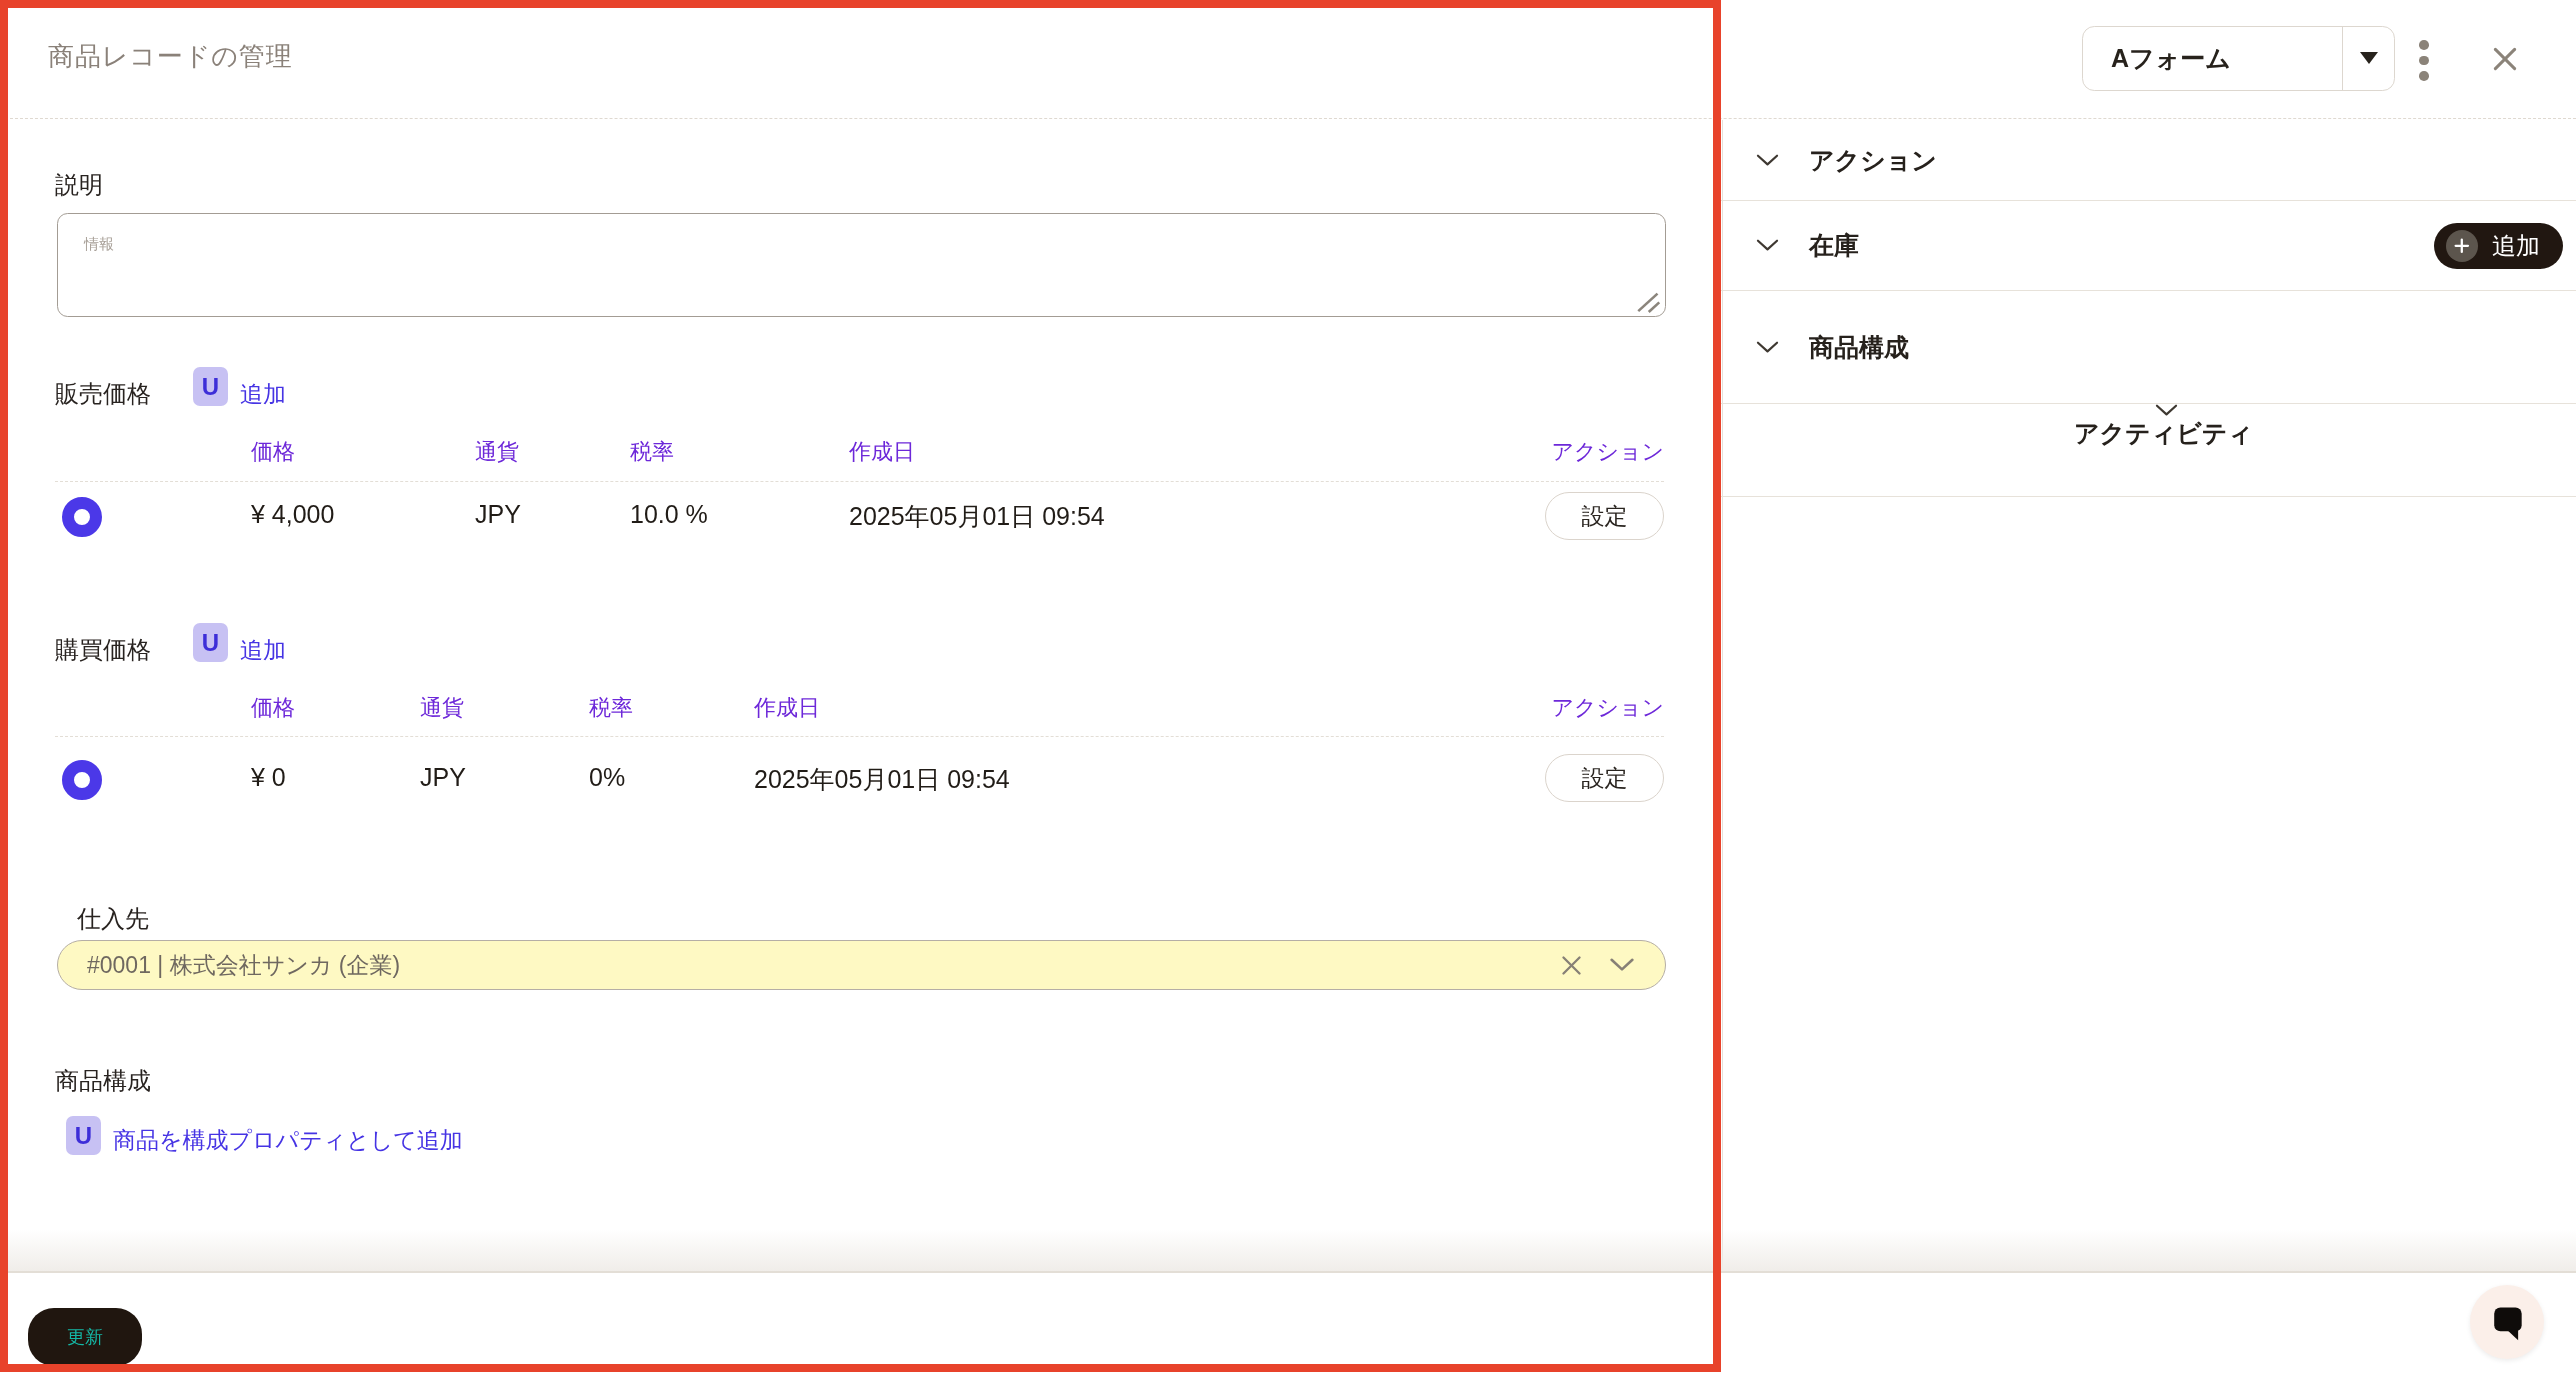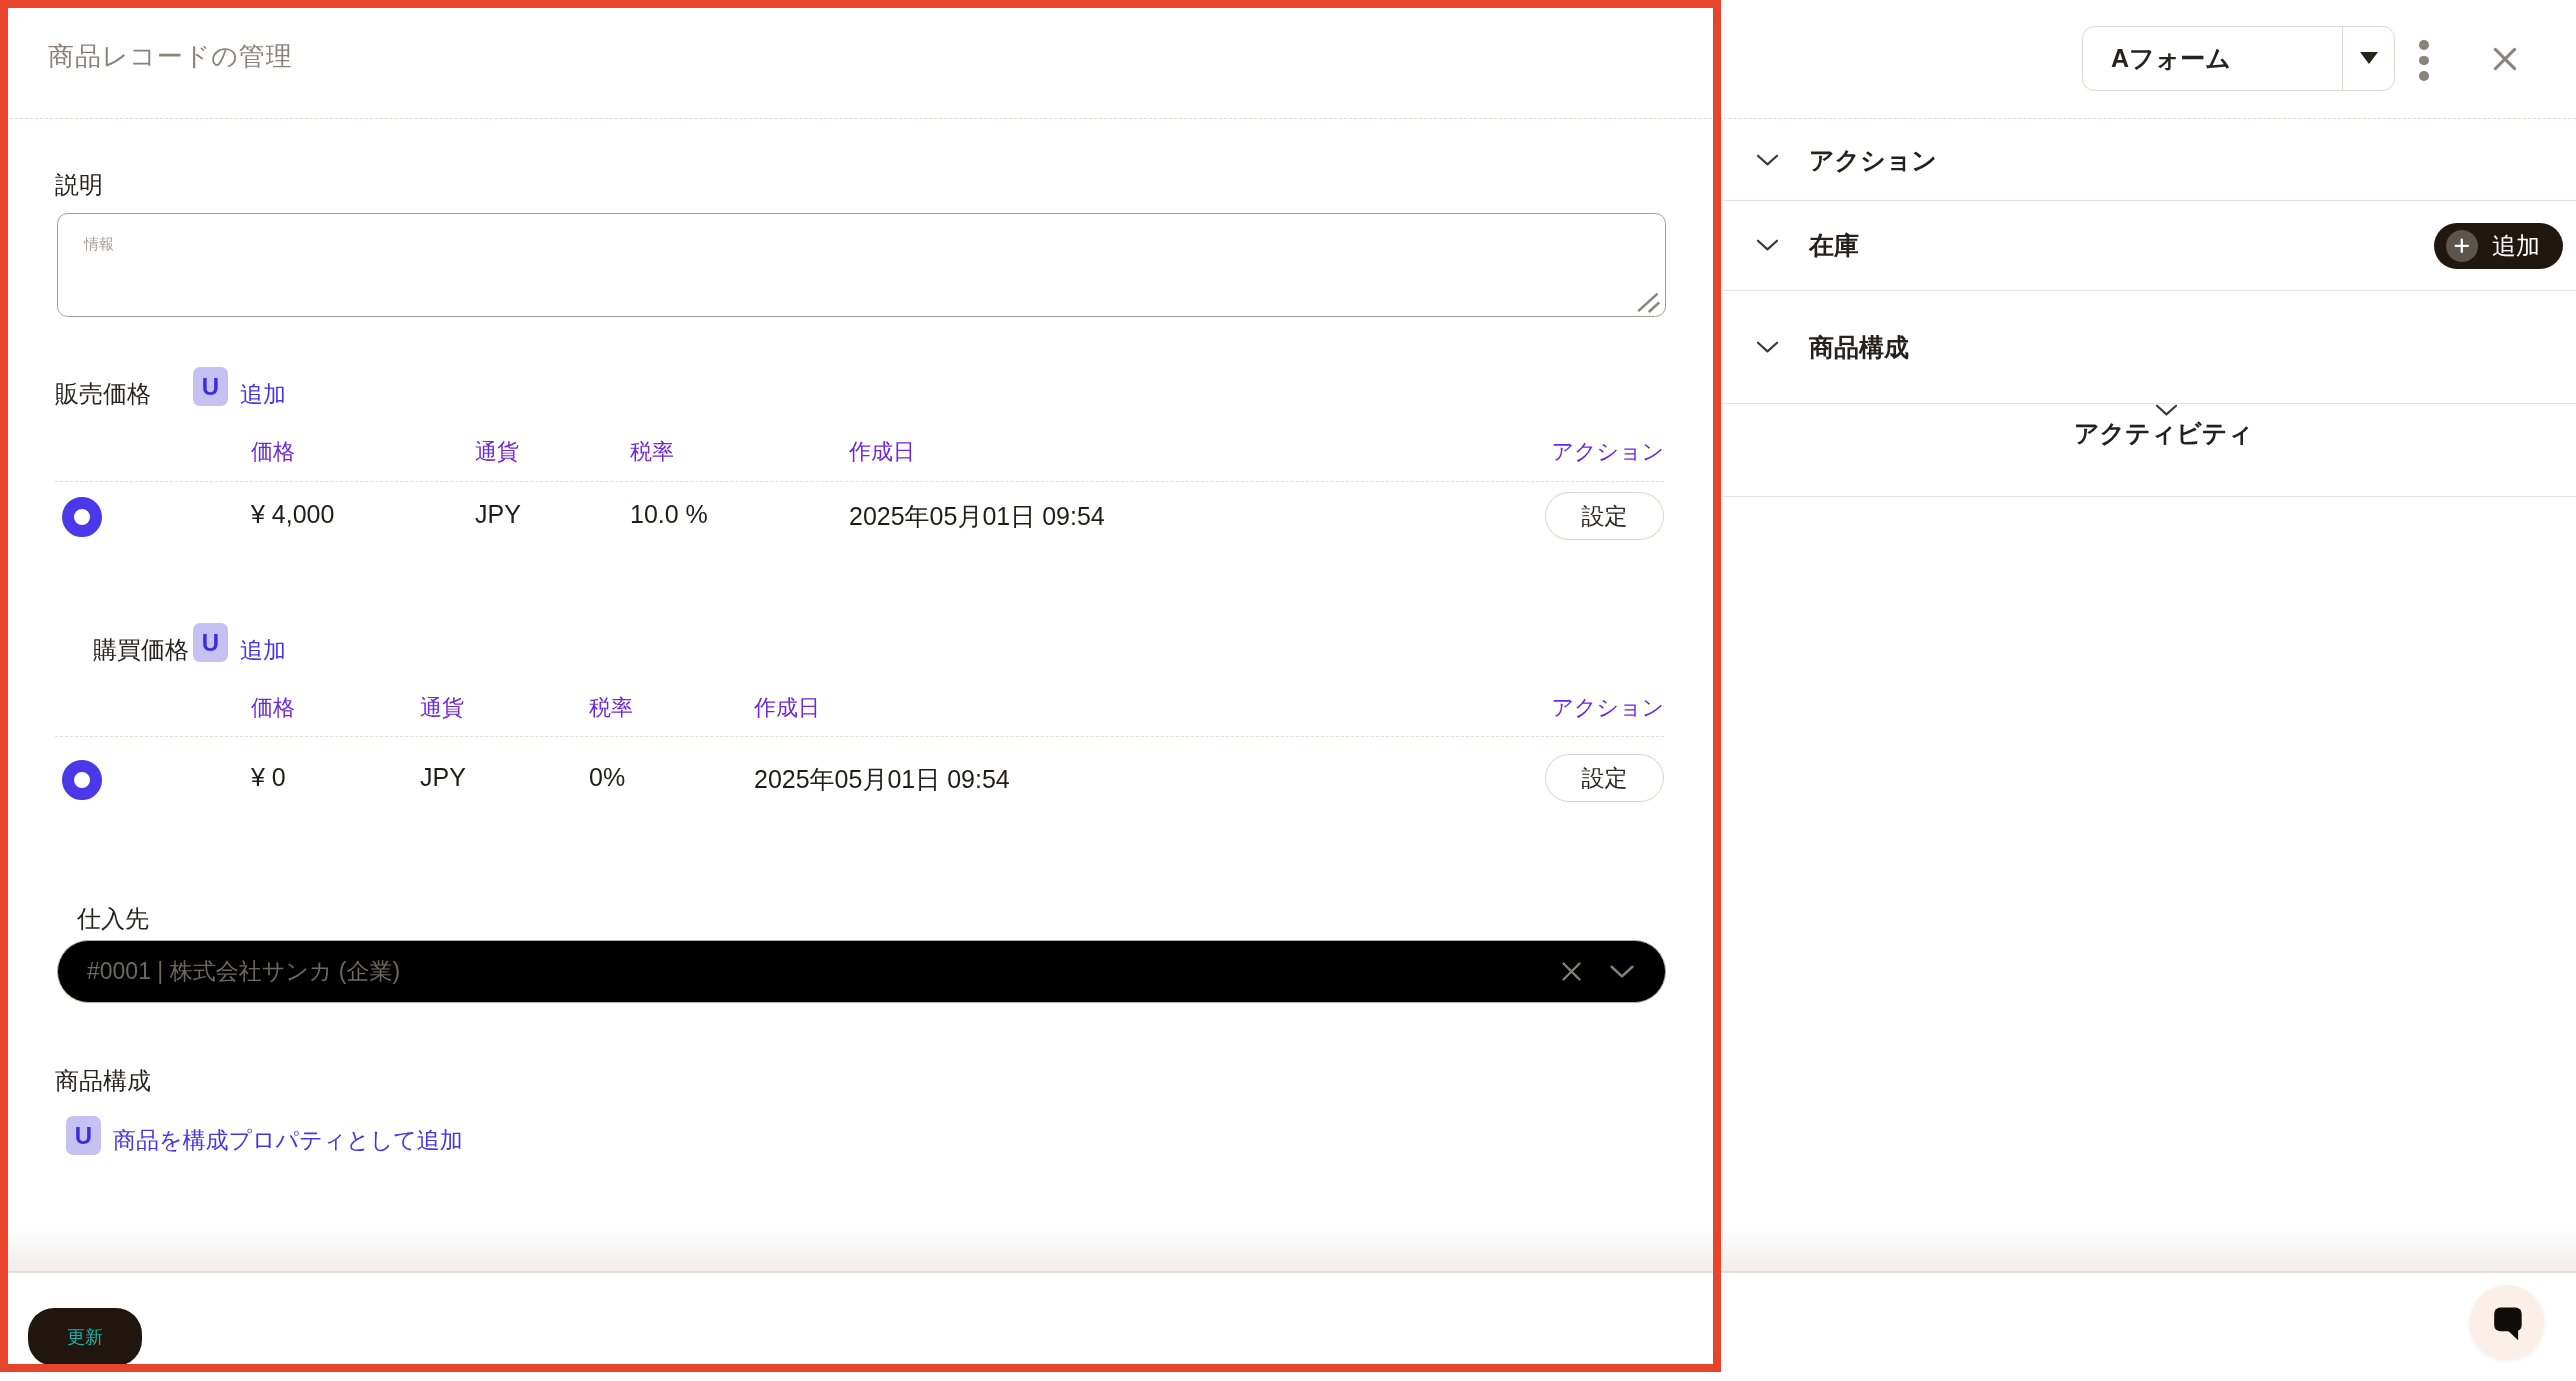--- a/index.html
+++ b/index.html
@@ -36,22 +36,22 @@
   .tbl .th{position:absolute;top:0;font-size:22px;color:#6d28d9;}
   .tbl .th.right{right:0;}
   .tbl .rule{position:absolute;left:0;right:0;top:44px;border-top:1.8px dashed #E3DED6;}
   .tbl .td{position:absolute;font-size:25px;color:#211C17;}
   .radio{position:absolute;left:7px;width:40px;height:40px;box-sizing:border-box;border:12.3px solid #4B38E8;
        border-radius:50%;background:#fff;cursor:pointer;}
   .pill-btn{position:absolute;right:0;width:119px;height:48px;box-sizing:border-box;border:1.3px solid #DBD4CC;
        border-radius:24px;background:#fff;font-size:23px;color:#2A2520;font-family:inherit;cursor:pointer;
        display:flex;align-items:center;justify-content:center;}
 
-  .select-box{position:absolute;left:57px;top:940px;width:1609px;height:63px;box-sizing:border-box;
-       border:1.3px solid #B5AEA6;border-radius:32px;background:#000000;display:flex;align-items:center;cursor:pointer;}
+  .select-box{position:absolute;left:57px;top:940px;width:1609px;height:50px;box-sizing:border-box;
+       border:1.3px solid #B5AEA6;border-radius:32px;background:#fef9c3;display:flex;align-items:center;cursor:pointer;}
   .select-value{flex:1;padding-left:29px;font-size:23px;color:#6F6860;}
   .select-icons{display:flex;align-items:center;gap:25px;padding-right:30px;}
 
   
   .vdivider{position:absolute;left:1722px;top:120px;width:1.3px;height:1152px;background:#E6E1D9;}
   .sidebar{position:absolute;left:1721px;top:120px;right:0;}
   .srow{position:relative;display:flex;align-items:center;border-bottom:0.9px solid #E7E2DA;cursor:pointer;}
   .srow .chev{margin-left:35px;display:flex;align-items:center;}
   .srow .slabel{margin-left:30px;font-size:25px;font-weight:600;color:#26211C;}
   .r1{height:80px;} .r2{height:89px;} .r3{height:112px;} .r4{height:92px;flex-direction:column;}
@@ -122,21 +122,21 @@
     <span class="th right">アクション</span>
     <div class="rule"></div>
     <div class="radio" style="top:60px;"></div>
     <span class="td" style="left:196px;top:63px;">¥ 4,000</span>
     <span class="td" style="left:420px;top:63px;">JPY</span>
     <span class="td" style="left:575px;top:63px;">10.0 %</span>
     <span class="td" style="left:794px;top:63px;">2025年05月01日 09:54</span>
     <button class="pill-btn" style="top:55px;">設定</button>
   </div>
 
-  <div class="lbl" style="left:55px;top:634px;margin-left:38px;">購買価格</div>
+  <div class="lbl" style="left:55px;top:634px;">購買価格</div>
   <div class="kbd" style="left:193px;top:623px;">U</div>
   <div class="addlink" style="left:240px;top:635px;">追加</div>
 
   <div class="tbl" style="top:693px;">
     <span class="th" style="left:196px;">価格</span>
     <span class="th" style="left:365px;">通貨</span>
     <span class="th" style="left:534px;">税率</span>
     <span class="th" style="left:699px;">作成日</span>
     <span class="th right">アクション</span>
     <div class="rule" style="top:43px;"></div>

